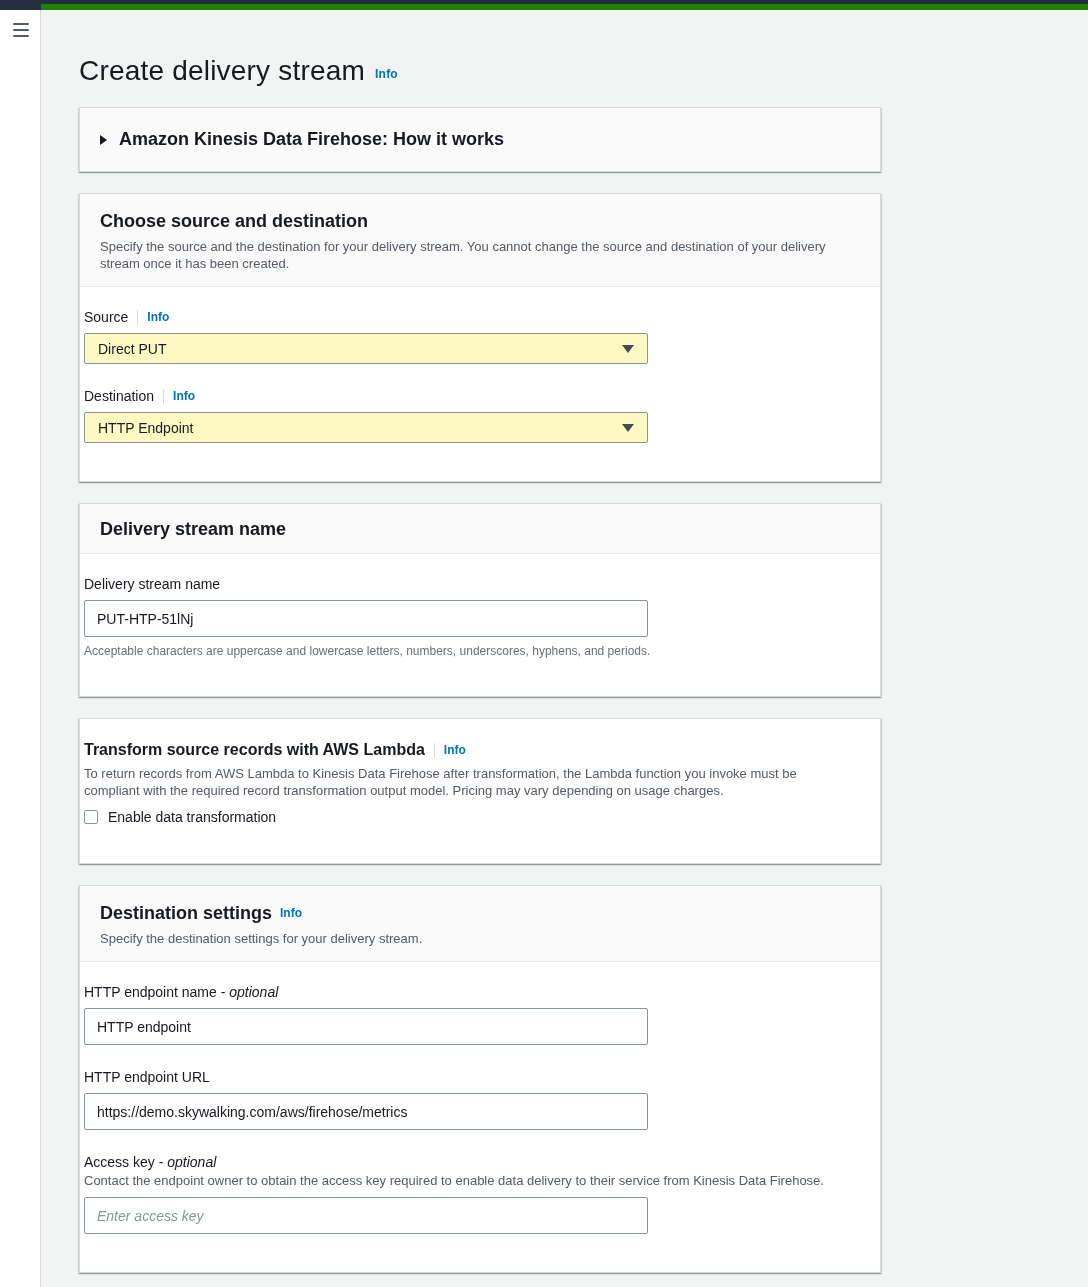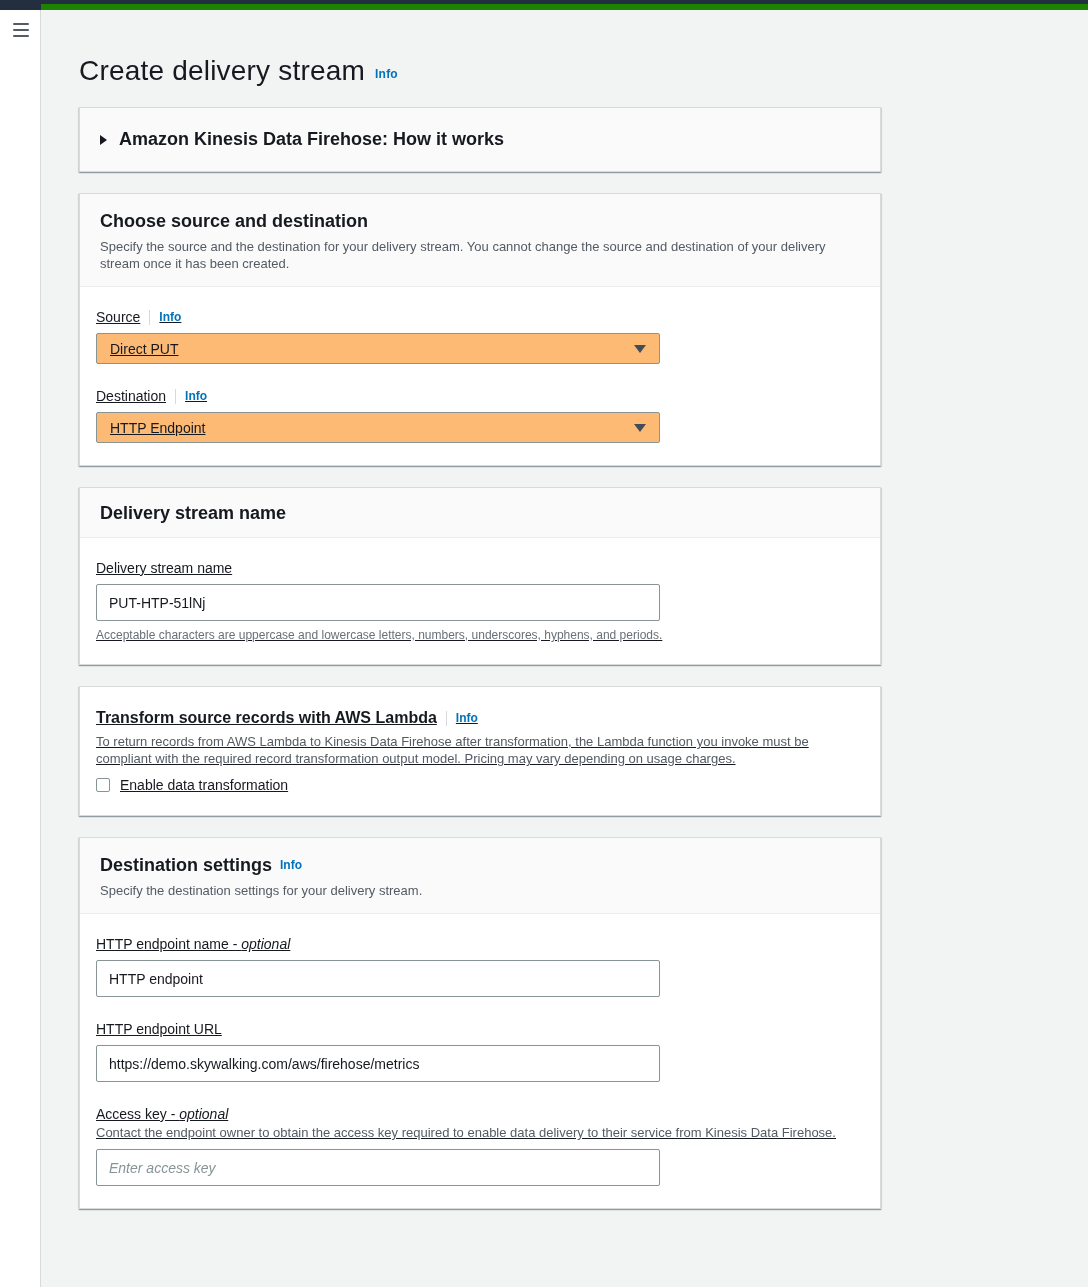--- a/index.html
+++ b/index.html
@@ -39,39 +39,39 @@
     background:#ffffff; border:1px solid #d5dbdb; border-radius:0;
     box-shadow:0 1px 1px 0 rgba(0,28,36,0.25), 1px 1px 1px 0 rgba(0,28,36,0.10), -1px 1px 1px 0 rgba(0,28,36,0.10);
     margin-bottom:21px;
   }
   .card-header { background:#fafafa; padding:17px 20px 14px 20px; border-bottom:1px solid #eaeded; }
   .card-header.no-desc { padding:15px 20px 13px 20px; }
   .card-title { font-size:18px; font-weight:700; color:#16191f; }
   .card-title .optional { font-weight:400; font-style:italic; }
   .card-title .info-link { margin-left:8px; vertical-align:2px; }
   .card-desc { margin-top:6px; font-size:13px; line-height:17px; color:#545b64; }
-  .card-body { background:#ffffff; padding:22px 16px;text-decoration:underline; }
+  .card-body { background:#ffffff; padding:22px 4px; }
 
   
   .expander { background:#fafafa; padding:21px 20px; display:flex; align-items:center; cursor:pointer; }
   .expander-caret { width:0; height:0; border-left:7px solid #16191f; border-top:5px solid transparent; border-bottom:5px solid transparent; margin-right:12px; }
   .expander-title { font-size:18px; font-weight:700; }
 
   
   .field { margin-bottom:24px; }
-  .field:last-child { margin-bottom:0; }
+  .field:last-child { margin-bottom:16px; }
   .field-label-row { display:flex; align-items:center; margin-bottom:8px; }
   .field-label { font-size:14px; color:#16191f; }
   .field-label .optional { font-style:italic; }
   .field-label.bold { font-weight:700; font-size:16px; }
   .label-divider { width:1px; height:15px; background:#d5dbdb; margin:0 9px; }
   .field-desc { font-size:13px; line-height:17px; color:#545b64; margin:-2px 0 8px 0; max-width:762px; }
 
   .select-box {
-    width:564px; height:31px; background:#fdba74; border:1px solid #879596; border-radius:2px;
+    width:564px; height:31px; background:#fef9c3; border:1px solid #879596; border-radius:2px;
     display:flex; align-items:center; justify-content:space-between; padding:0 13px; cursor:pointer;
   }
   .select-value { font-size:14px; color:#16191f; }
   .select-arrow { width:0; height:0; border-left:6px solid transparent; border-right:6px solid transparent; border-top:8px solid #414d58; }
 
   input.text-input {
     width:564px; height:37px; border:1px solid #879596; border-radius:2px; background:#fff;
     padding:0 12px; font-size:14px; color:#16191f; font-family:"Liberation Sans", sans-serif; outline:none;
   }
   input.text-input::placeholder { color:#879596; font-style:italic; opacity:1; }

